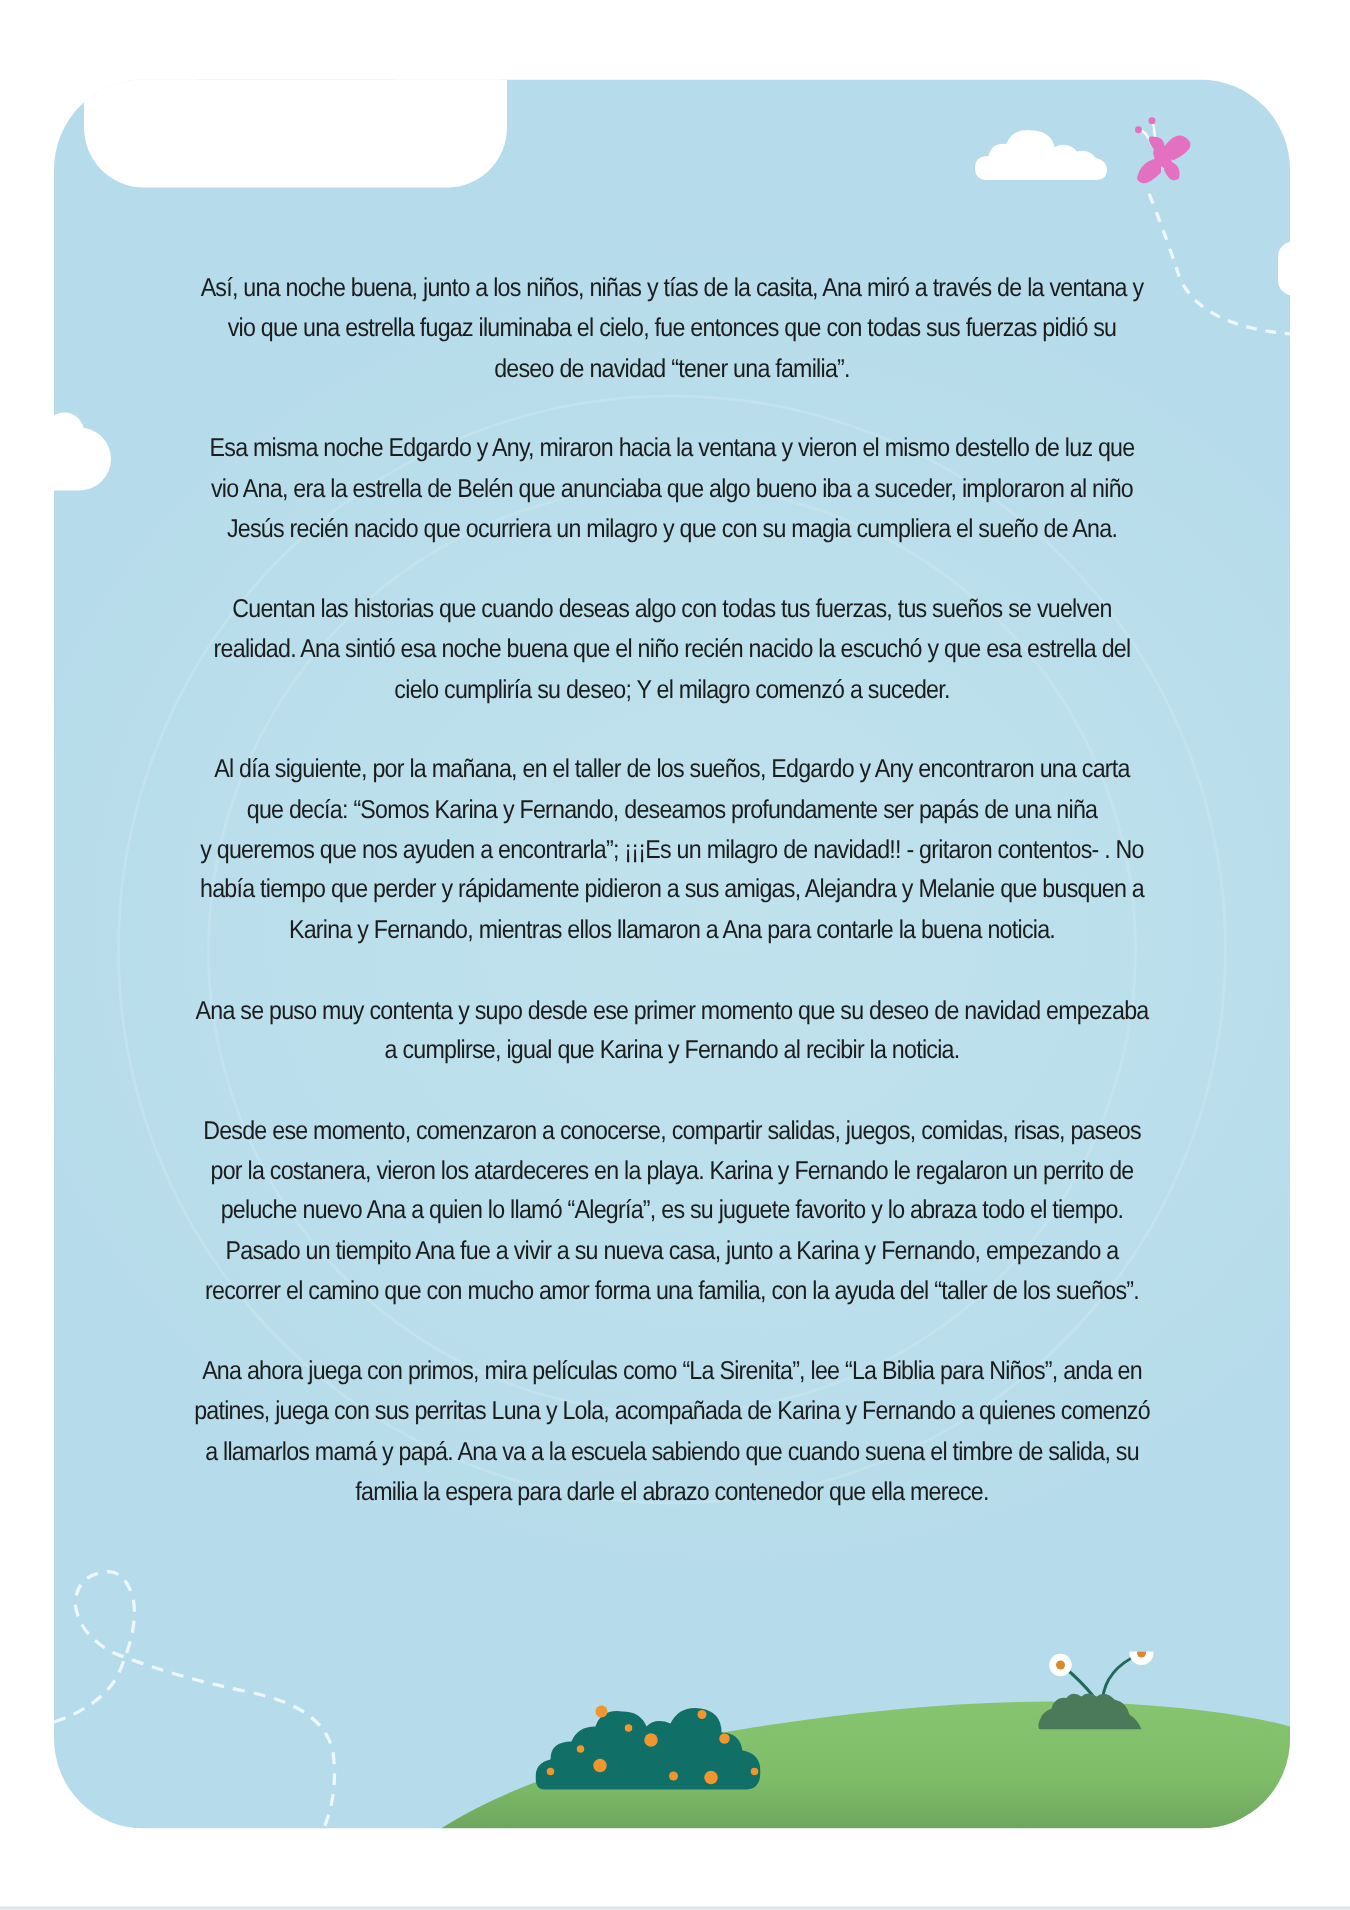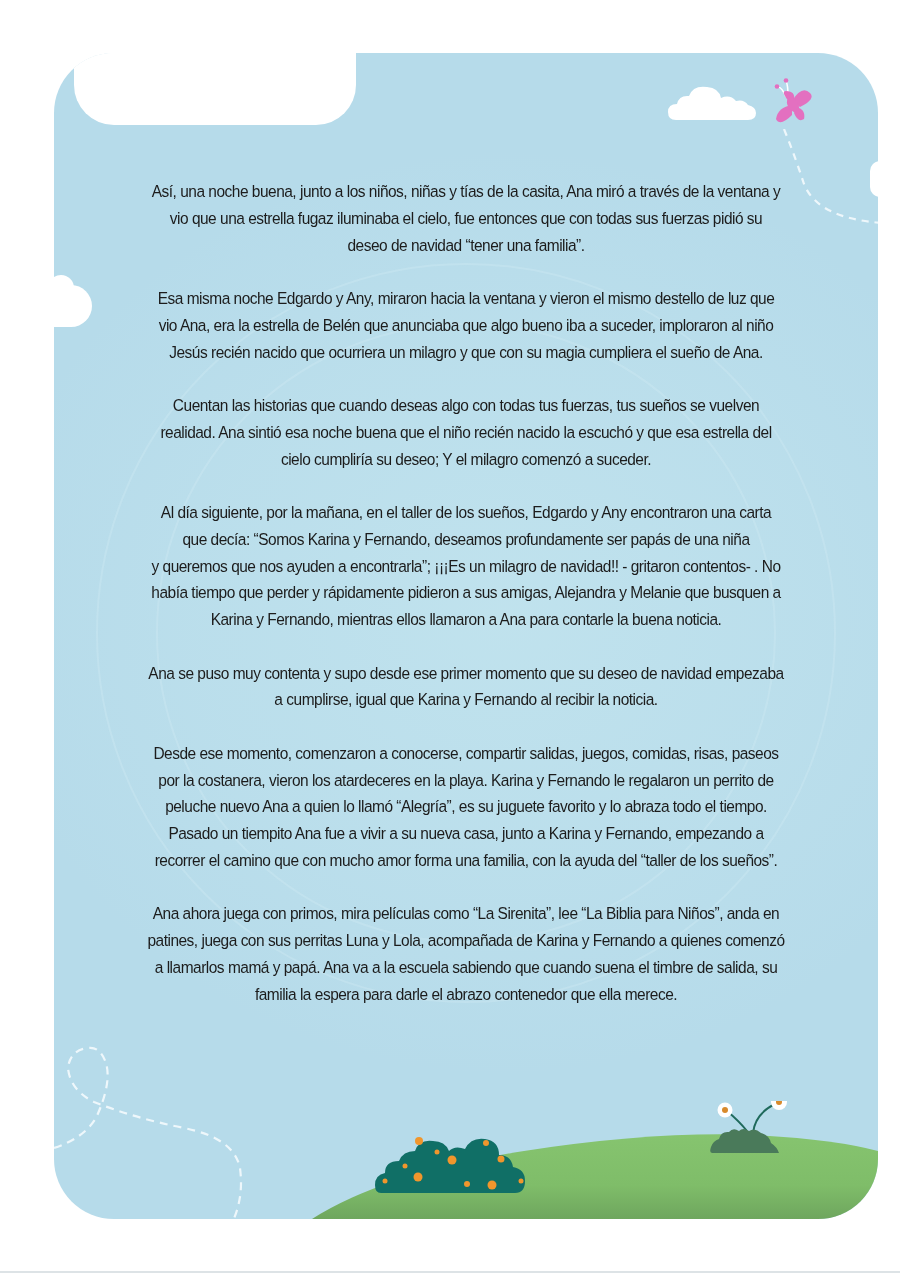--- a/index.html
+++ b/index.html
@@ -6,21 +6,21 @@
     html, body {
       width: 900px;
       height: 1273px;
       background: #ffffff;
       overflow: hidden;
     }
     body { position: relative; }
 
     .page-card {
       position: absolute;
-      left: 54px;
+      left: 36px;
       top: 53px;
       width: 824px;
       height: 1166px;
       border-radius: 60px;
       overflow: hidden;
       background:
         radial-gradient(ellipse 700px 620px at 450px 560px, rgba(200,232,240,0.55) 0%, rgba(200,232,240,0.25) 45%, rgba(182,219,235,0) 75%),
         #b6dbea;
     }
 

